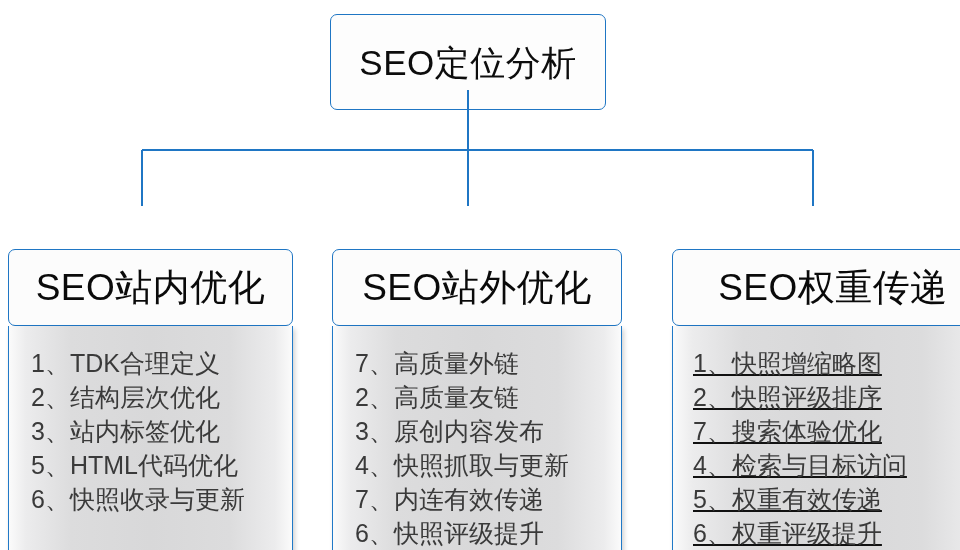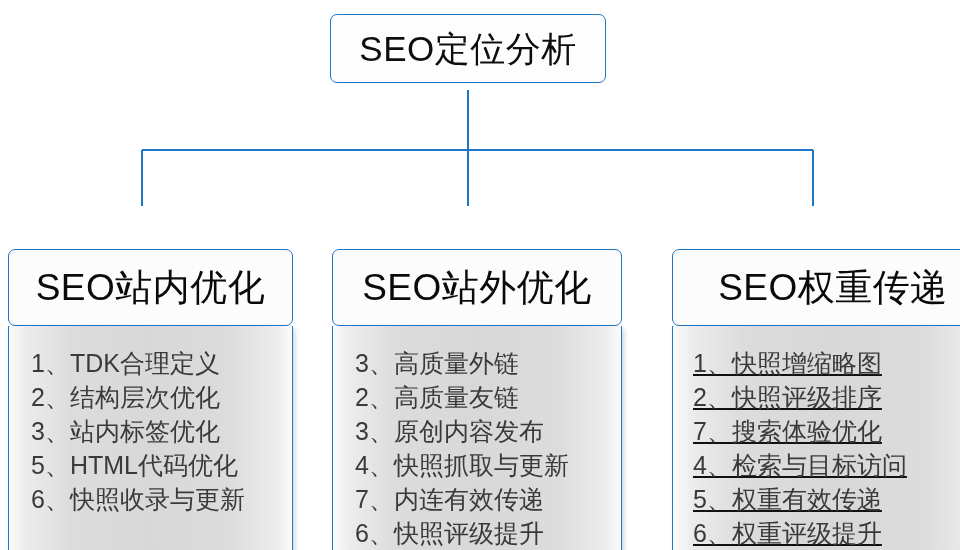--- a/index.html
+++ b/index.html
@@ -15,21 +15,21 @@
     font-family: "Liberation Sans", "DejaVu Sans", sans-serif;
     color: #111111;
   }
 
   
   .root-box {
     position: absolute;
     left: 330px;
     top: 14px;
     width: 276px;
-    height: 69px;
+    height: 96px;
     box-sizing: border-box;
     border: 1.6px solid #1f76c4;
     border-radius: 7px;
     background: #fdfdfd;
     display: flex;
     align-items: center;
     justify-content: center;
   }
   .root-title {
     font-size: 35px;
@@ -145,21 +145,21 @@
     </div>
   </div>
 </div>
 
 <div class="col col-2">
   <div class="col-head">
     <span class="col-head-title">SEO站外优化</span>
   </div>
   <div class="col-body">
     <div class="inner">
-      <div class="item">3、高质量外链</div>
+      <div class="item">7、高质量外链</div>
       <div class="item">2、高质量友链</div>
       <div class="item">3、原创内容发布</div>
       <div class="item">4、快照抓取与更新</div>
       <div class="item">7、内连有效传递</div>
       <div class="item">6、快照评级提升</div>
     </div>
   </div>
 </div>
 
 <div class="col col-3">

